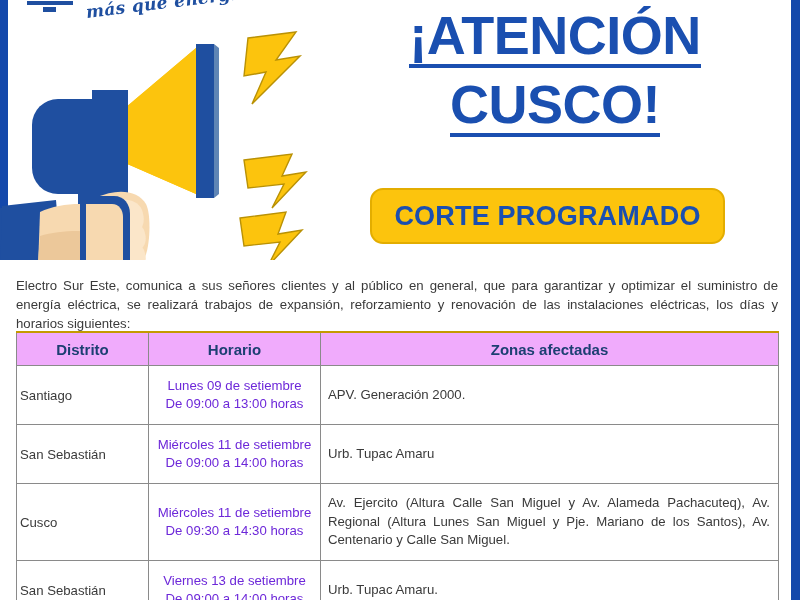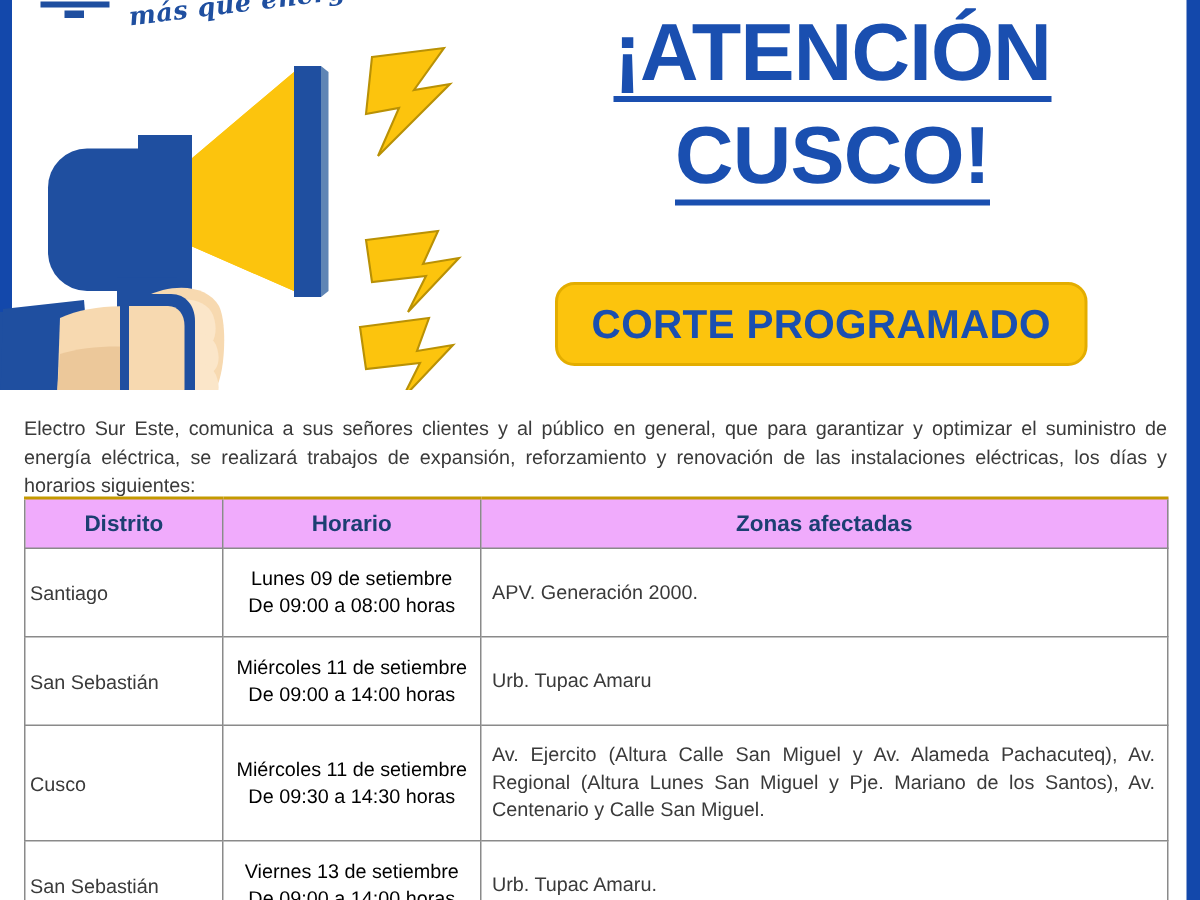--- a/index.html
+++ b/index.html
@@ -179,21 +179,21 @@
 
   td.distrito {
     text-align: left;
     font-size: 13.2px;
     color: #3a3a3a;
     padding: 6px 3px;
   }
   td.horario {
     text-align: center;
     font-size: 13.2px;
-    color: #000000;
+    color: #6d28d9;
     line-height: 1.35;
     padding: 6px 3px;
   }
   td.zonas {
     text-align: justify;
     font-size: 13.2px;
     color: #3a3a3a;
     line-height: 1.4;
     padding: 6px 8px 6px 7px;
   }
@@ -276,21 +276,21 @@
           <th class="top-accent">Distrito</th>
           <th class="top-accent">Horario</th>
           <th class="top-accent">Zonas afectadas</th>
         </tr>
       </thead>
       <tbody>
         <tr class="row-tall">
           <td class="distrito">Santiago</td>
           <td class="horario">
             <span>Lunes 09 de setiembre</span><br>
-            <span>De 09:00 a 08:00 horas</span>
+            <span>De 09:00 a 13:00 horas</span>
           </td>
           <td class="zonas">APV. Generación 2000.</td>
         </tr>
         <tr class="row-tall">
           <td class="distrito">San Sebastián</td>
           <td class="horario">
             <span>Miércoles 11 de setiembre</span><br>
             <span>De 09:00 a 14:00 horas</span>
           </td>
           <td class="zonas">Urb. Tupac Amaru</td>

